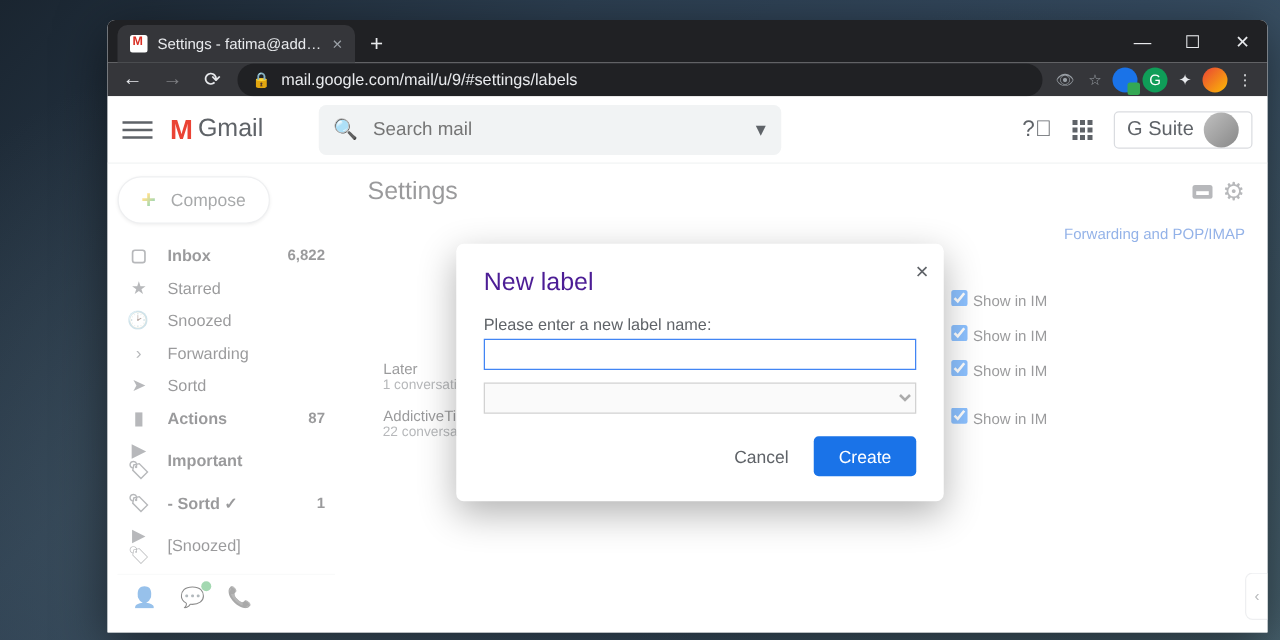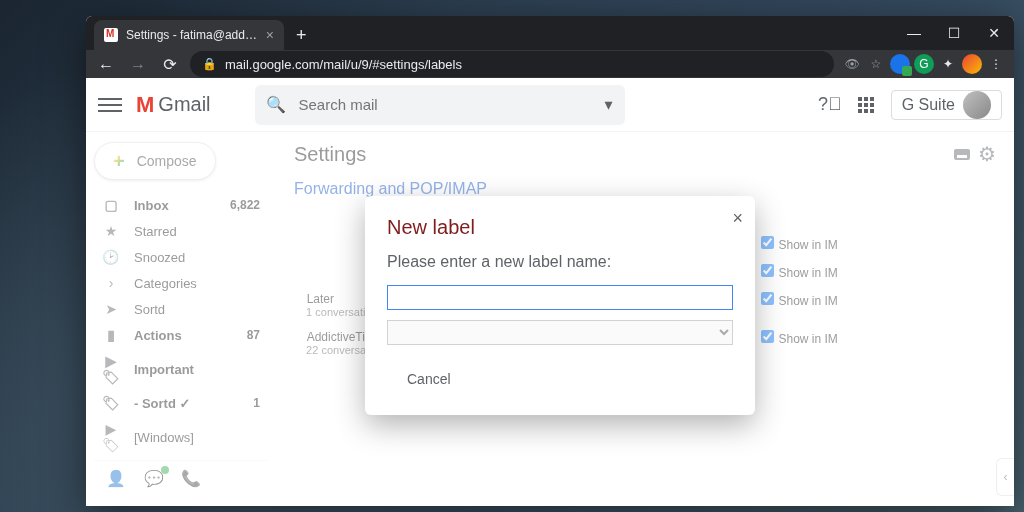--- a/index.html
+++ b/index.html
@@ -61,38 +61,38 @@
   .slink.bold { font-weight:bold; }
   .slink .cnt { margin-left:auto; font-size:12px; color:#5f6368;text-align:right; }
   .slink.bold .cnt { font-weight:bold; color:#202124; }
   .hangouts { margin-top:auto; display:flex; gap:18px; padding:8px 12px; color:#5f6368; font-size:16px; border-top:1px solid #f1f3f4; }
   .hangouts .hic { position:relative; }
   .hangouts .badge::after { content:""; position:absolute; top:-3px; right:-5px; width:8px; height:8px; background:#34a853; border-radius:50%; }
 
   .main { flex:1; padding:10px 18px 0 18px; overflow:hidden; font-size:13px; color:#202124; }
   .settings-title { font-size:20px; color:#202124; margin-bottom:10px; display:flex; align-items:center; }
   .settings-gear { margin-left:auto; display:flex; gap:8px; align-items:center; color:#5f6368; }
-  .tabrow { color:#1155cc; font-size:16px; padding:4px 0 10px 0; white-space:nowrap; overflow:hidden; }
+  .tabrow { color:#1155cc; font-size:12px; padding:4px 0 10px 0; text-align:right; white-space:nowrap; overflow:hidden; }
   .lbltable { width:100%; font-size:12px; border-collapse:collapse; }
   .lbltable th { text-align:left; font-weight:bold; padding:4px 6px; color:#202124; }
   .lbltable td { padding:6px 6px; vertical-align:top; white-space:nowrap; }
   .lbltable .name { color:#202124; }
   .lbltable .sub { color:#5f6368; display:block; font-size:11px; }
   .lnk { color:#1155cc; cursor:pointer; }
   .bld { font-weight:bold; }
   .chk { margin-right:4px; }
 
   .modal { position:absolute; z-index:10; top:118px; left:calc(50% - 185px); width:390px; background:#fff; border-radius:6px; box-shadow:0 10px 30px rgba(0,0,0,0.3); padding:20px 22px; }
-  .modal h2 { font-size:20px; font-weight:400; color:#7f1d1d; margin-bottom:14px; }
+  .modal h2 { font-size:20px; font-weight:400; color:#4c1d95; margin-bottom:14px; }
   .modal .close { position:absolute; top:12px; right:12px; color:#5f6368; font-size:18px; cursor:pointer; }
-  .modal label { font-size:16px; color:#5f6368; display:block; margin-bottom:14px; }
+  .modal label { font-size:13px; color:#5f6368; display:block; margin-bottom:4px; }
   .modal input[type=text] { width:100%; border:1px solid #4285f4; padding:4px 6px; font-size:13px; outline:none; margin-bottom:10px; }
   .modal .nest { display:flex; align-items:center; gap:6px; font-size:13px; color:#5f6368; margin-bottom:4px; }
   .modal select { width:100%; border:1px solid #c0c0c0; padding:3px; font-size:13px; background:#f8f8f8; color:#888; margin-bottom:18px; }
-  .modal .btns { display:flex; }
+  .modal .btns { display:flex; justify-content:flex-end; }
   .modal .btn { padding:8px 20px; border-radius:4px; font-size:14px; border:none; cursor:pointer; }
   .modal .btn.cancel { background:transparent; color:#5f6368; }
   .modal .btn.create { background:#1a73e8; color:#fff; }
 
   .rarrow { position:absolute; right:0; bottom:10px; width:18px; height:38px; background:#fff; border:1px solid #dadce0; border-right:none; border-radius:6px 0 0 6px; display:flex; align-items:center; justify-content:center; color:#5f6368; font-size:12px; z-index:3; }
 </style>
 </head>
 <body>
 
 <div class="chrome">
@@ -186,21 +186,21 @@
               <span>Starred</span>
               <span class="cnt"></span>
             </div>
             <div class="slink">
               <span class="ic">🕑</span>
               <span>Snoozed</span>
               <span class="cnt"></span>
             </div>
             <div class="slink">
               <span class="ic">›</span>
-              <span>Categories</span>
+              <span>Forwarding</span>
               <span class="cnt"></span>
             </div>
             <div class="slink">
               <span class="ic">➤</span>
               <span>Sortd</span>
               <span class="cnt"></span>
             </div>
             <div class="slink bold">
               <span class="ic">▮</span>
               <span>Actions</span>
@@ -211,21 +211,21 @@
               <span>Important</span>
               <span class="cnt"></span>
             </div>
             <div class="slink bold">
               <span class="ic">🏷</span>
               <span>- Sortd ✓</span>
               <span class="cnt">1</span>
             </div>
             <div class="slink">
               <span class="ic">▶ 🏷</span>
-              <span>[Windows]</span>
+              <span>[Snoozed]</span>
               <span class="cnt"></span>
             </div>
           </div>
         <div class="hangouts">
           <span class="hic">👤</span>
           <span class="hic badge">💬</span>
           <span class="hic">📞</span>
         </div>
       </div>
 
@@ -288,17 +288,18 @@
     </div>
 
     <div class="modal">
       <span class="close">×</span>
       <h2>New label</h2>
       <label>Please enter a new label name:</label>
       <input type="text" style="">
       <select disabled=""><option></option></select>
       <div class="btns">
         <button class="btn cancel">Cancel</button>
+        <button class="btn create">Create</button>
       </div>
     </div>
 
   </div>
 </div>
 
 </body></html>

